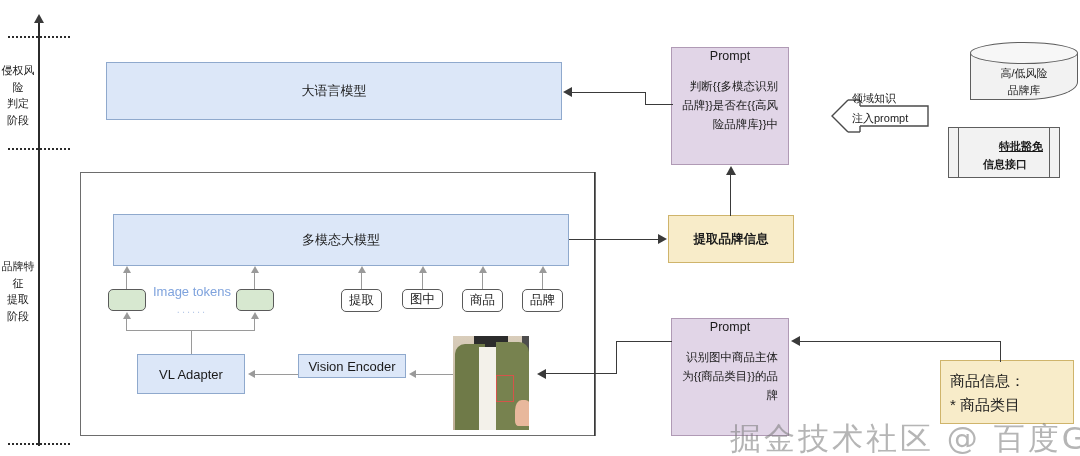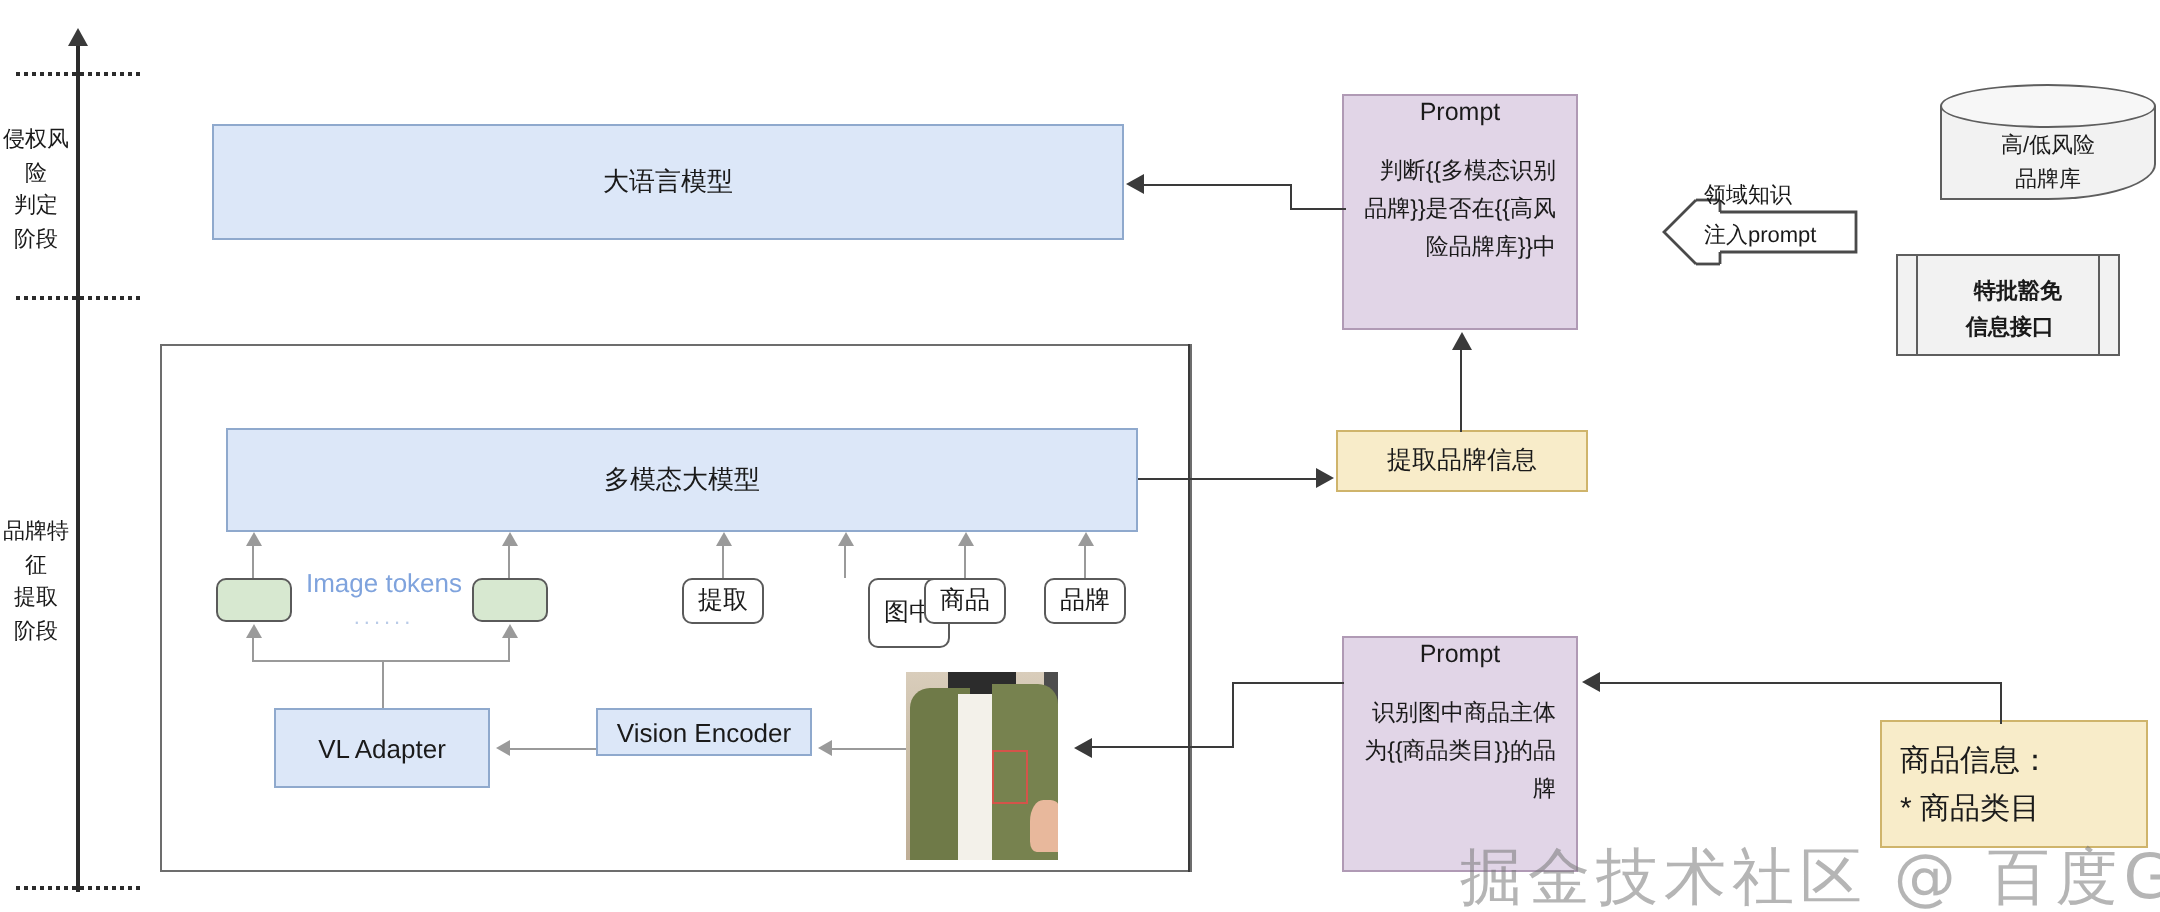--- a/index.html
+++ b/index.html
@@ -119,21 +119,21 @@
 <div class="abs" style="left:970px;top:42px;width:108px;height:62px;">
   <div class="abs cyl-body" style="left:0;top:11px;width:108px;height:47px;"></div>
   <div class="abs cyl-top" style="left:0;top:0px;width:108px;height:22px;"></div>
   <div class="abs lbl-sm" style="left:0;top:23px;width:108px;text-align:center;">高/低风险</div>
   <div class="abs lbl-sm" style="left:0;top:40px;width:108px;text-align:center;">品牌库</div>
 </div>
 
 <div class="abs pproc" style="left:948px;top:127px;width:112px;height:51px;">
   <div class="inner-l" style="left:9px;"></div>
   <div class="inner-r" style="right:9px;"></div>
-  <div class="abs lbl-sm" style="left:4px;top:10px;width:112px;text-align:center;font-weight:bold;">特批豁免</div>
+  <div class="abs lbl-sm" style="left:16px;top:10px;width:112px;text-align:center;font-weight:bold;text-decoration:underline;">特批豁免</div>
   <div class="abs lbl-sm" style="left:0;top:28px;width:112px;text-align:center;font-weight:bold;">信息接口</div>
 </div>
 
 <div class="abs container-box" style="left:80px;top:172px;width:516px;height:264px;"></div>
 
 <div class="abs box blue lbl-lg" style="left:113px;top:214px;width:456px;height:52px;">
   <span>多模态大模型</span>
 </div>
 
 <div class="gr gr-v" style="left:126px;top:273px;height:16px;"></div>
@@ -150,21 +150,21 @@
 <div class="ah ah-ug" style="left:539px;top:266px;"></div>
 
 <div class="abs box green" style="left:108px;top:289px;width:38px;height:22px;"></div>
 <div class="abs box green" style="left:236px;top:289px;width:38px;height:22px;"></div>
 <div class="abs imgtok" style="left:152px;top:284px;width:80px;text-align:center;">Image tokens</div>
 <div class="abs dots" style="left:152px;top:303px;width:80px;text-align:center;">......</div>
 
 <div class="abs box white lbl" style="left:341px;top:289px;width:41px;height:23px;">
   <span>提取</span>
 </div>
-<div class="abs box white lbl" style="left:402px;top:289px;width:41px;height:35px;margin-left:32px;">
+<div class="abs box white lbl" style="left:402px;top:289px;width:41px;height:20px;">
   <span>图中</span>
 </div>
 <div class="abs box white lbl" style="left:462px;top:289px;width:41px;height:23px;">
   <span>商品</span>
 </div>
 <div class="abs box white lbl" style="left:522px;top:289px;width:41px;height:23px;">
   <span>品牌</span>
 </div>
 
 <div class="gr gr-v" style="left:191px;top:330px;height:24px;"></div>
@@ -197,21 +197,21 @@
   <div class="jkt-r"></div>
   <div class="logo"></div>
   <div class="hand"></div>
 </div>
 
 <div class="ln ln-h" style="left:569px;top:239px;width:91px;"></div>
 <div class="ah ah-r" style="left:658px;top:234px;"></div>
 
 <div class="ln ln-v" style="left:594px;top:172px;height:264px;"></div>
 
-<div class="abs box yellow lbl" style="left:668px;top:215px;width:126px;height:31px;">
+<div class="abs box yellow lbl" style="left:668px;top:215px;width:126px;height:48px;font-weight:bold;">
   <span>提取品牌信息</span>
 </div>
 
 <div class="ln ln-v" style="left:730px;top:175px;height:41px;"></div>
 <div class="ah ah-u" style="left:726px;top:166px;"></div>
 
 <div class="prompt purple" style="left:671px;top:318px;width:118px;height:118px;">
   <div class="ptitle">Prompt</div>
   <div class="pbody">识别图中商品主体为{{商品类目}}的品牌</div>
 </div>

